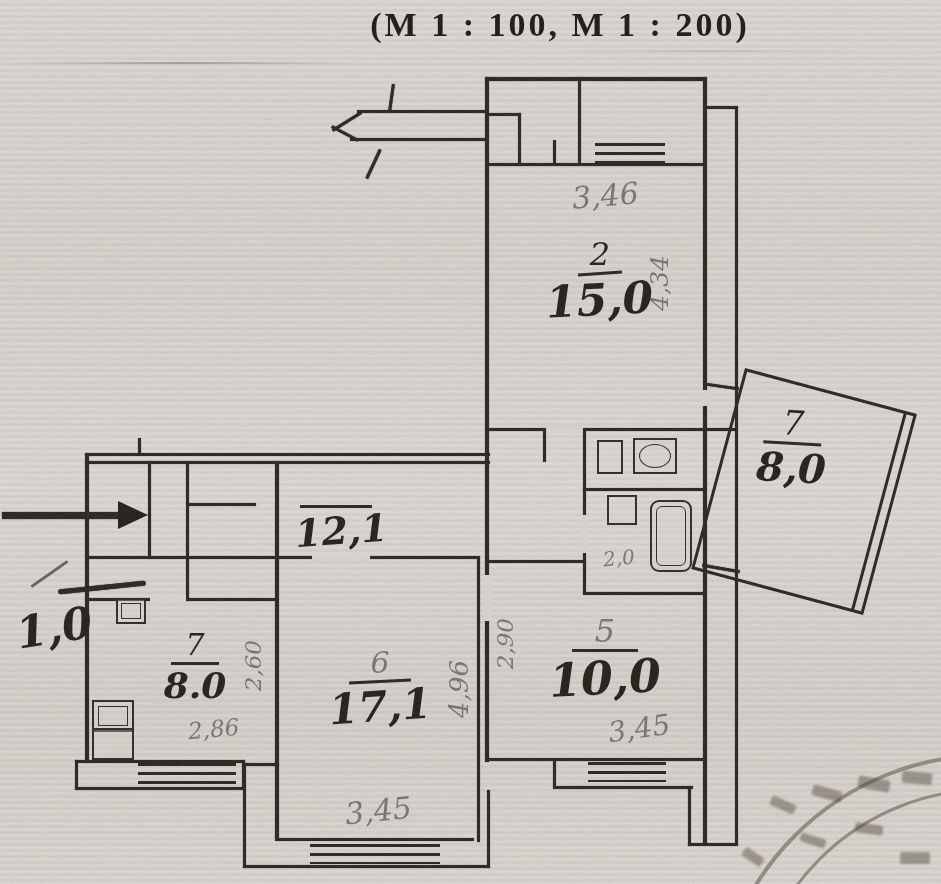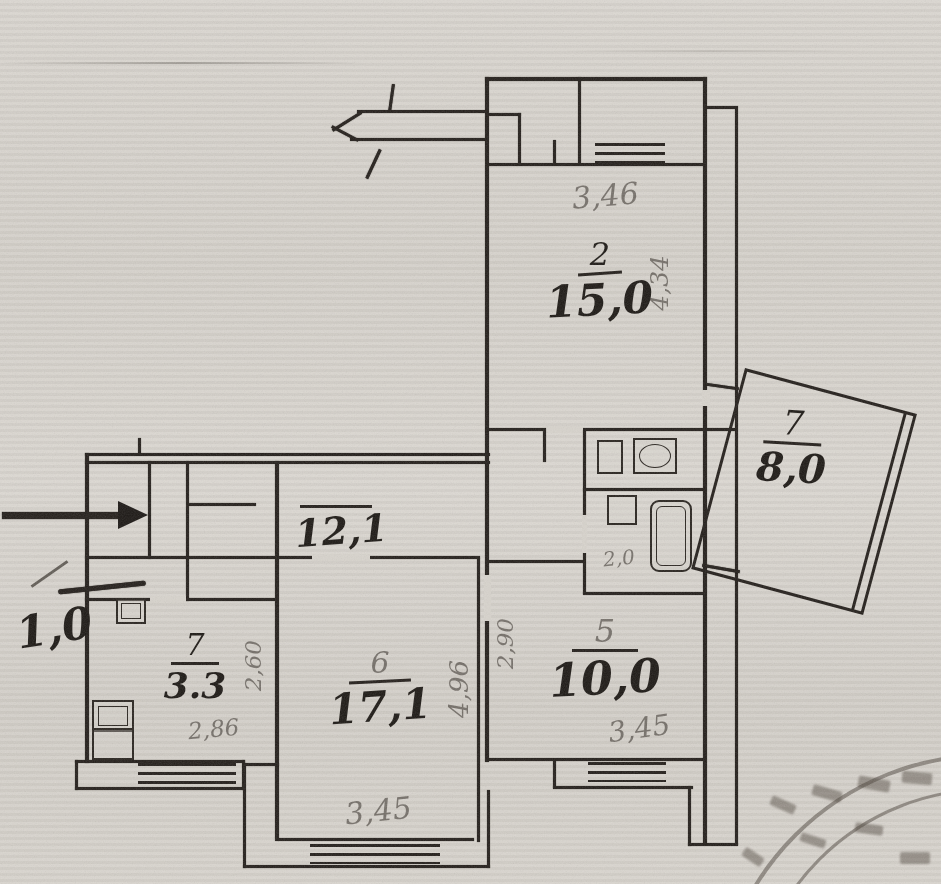--- a/index.html
+++ b/index.html
@@ -25,20 +25,21 @@
     font-family:"Liberation Serif",serif;font-weight:bold;font-size:34px;letter-spacing:3px;color:#17130f;}
   .stamp-arc{position:absolute;border-radius:50%;border:4px solid rgba(72,64,56,.5);filter:blur(.7px);}
   .smudge{position:absolute;background:rgba(70,62,54,.45);filter:blur(1px);border-radius:2px;}
   .streak{position:absolute;background:linear-gradient(90deg,rgba(0,0,0,0),rgba(60,55,48,.35),rgba(0,0,0,0));height:2px;}
 </style>
 </head>
 <body>
 
 <div id="page">
 
+  <div class="title">(М 1 : 100, М 1 : 200)</div>
 
   <div class="streak" style="left:0;top:62px;width:365px;"></div>
   <div class="streak" style="left:560px;top:50px;width:300px;opacity:.4;"></div>
 
   <div class="w" style="left:485px;top:77px;width:222px;height:4px;"></div>
   <div class="w" style="left:485px;top:77px;width:4px;height:355px;"></div>
   <div class="w" style="left:703px;top:77px;width:4px;height:768px;"></div>
   <div class="w" style="left:707px;top:106px;width:28px;height:3px;"></div>
   <div class="w" style="left:735px;top:106px;width:3px;height:739px;"></div>
 
@@ -115,21 +116,21 @@
 
   <div class="w" style="left:75px;top:760px;width:170px;height:3px;"></div>
   <div class="w" style="left:75px;top:787px;width:170px;height:3px;"></div>
   <div class="w" style="left:75px;top:760px;width:3px;height:30px;"></div>
   <div class="w" style="left:242px;top:760px;width:3px;height:30px;"></div>
   <div class="hatch" style="left:138px;top:763px;width:98px;height:22px;"></div>
 
   <div class="roomlabel" style="left:160px;top:630px;width:70px;">
     <span class="num" style="font-size:30px;">7</span>
     <span class="bar" style="width:48px;"></span>
-    <span class="area" style="font-size:36px;">3.3</span>
+    <span class="area" style="font-size:36px;">8.0</span>
   </div>
   <div class="hand faint" style="left:188px;top:716px;font-size:23px;transform:rotate(-5deg);">2,86</div>
   <div class="hand faint vert" style="left:240px;top:640px;font-size:23px;">2,60</div>
 
   <div class="w" style="left:278px;top:556px;width:202px;height:3px;"></div>
   <div class="gap" style="left:312px;top:554px;width:58px;height:7px;"></div>
   <div class="w" style="left:477px;top:558px;width:3px;height:284px;"></div>
   <div class="w" style="left:278px;top:838px;width:196px;height:3px;"></div>
   <div class="hatch" style="left:310px;top:844px;width:130px;height:20px;"></div>
 

